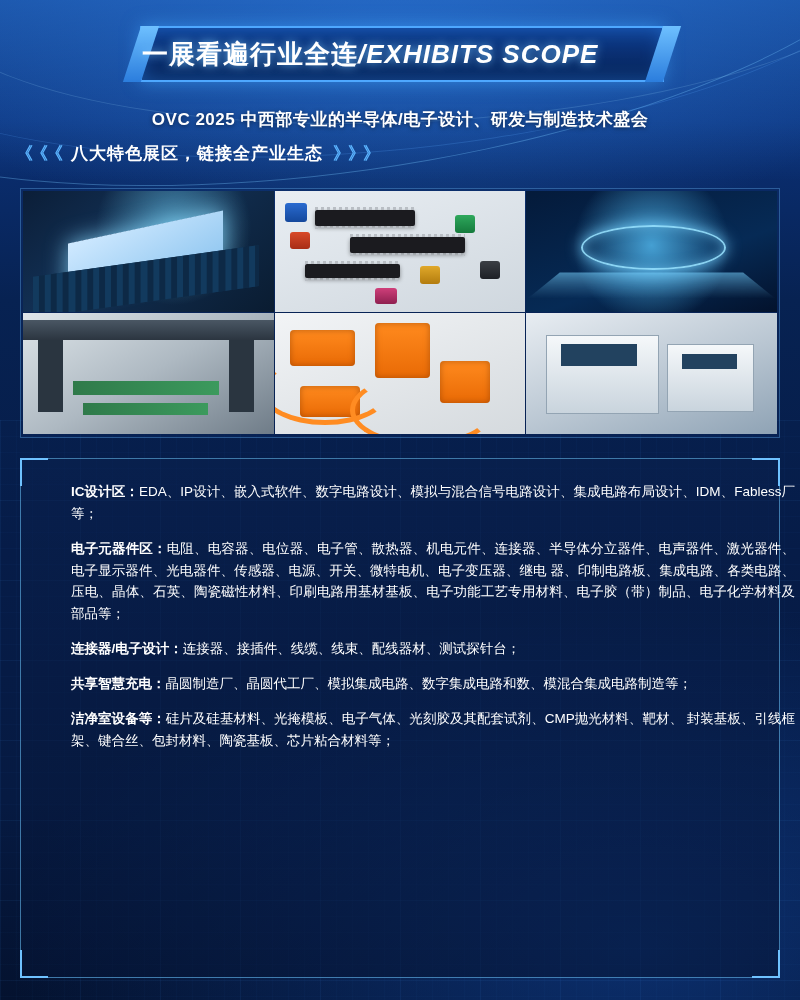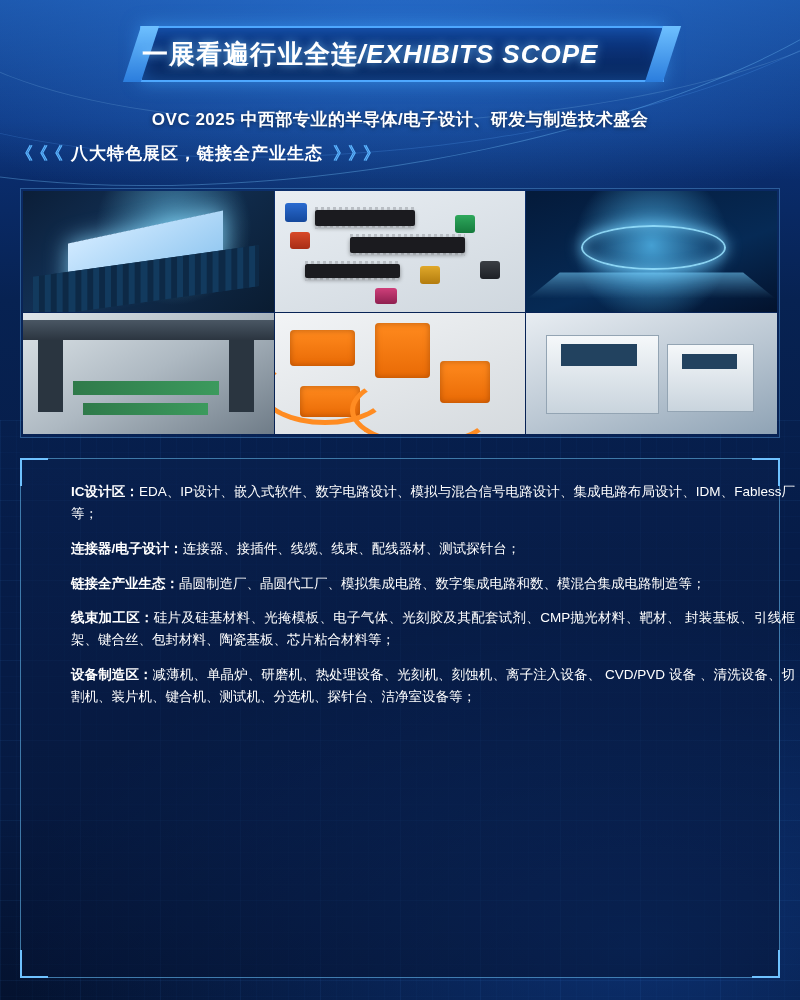--- a/index.html
+++ b/index.html
@@ -339,35 +339,35 @@
     <div class="corner c-tr"></div>
     <div class="corner c-bl"></div>
     <div class="corner c-br"></div>
 
     <div class="sections">
 
       <div class="section">
         <div class="txt"><span class="label">IC设计区：</span><span>EDA、IP设计、嵌入式软件、数字电路设计、模拟与混合信号电路设计、集成电路布局设计、IDM、Fabless厂等；</span></div>
       </div>
 
+      <div class="section">
+        <div class="txt"><span class="label">电子元器件区：</span><span>电阻、电容器、电位器、电子管、散热器、机电元件、连接器、半导体分立器件、电声器件、激光器件、电子显示器件、光电器件、传感器、电源、开关、微特电机、电子变压器、继电 器、印制电路板、集成电路、各类电路、压电、晶体、石英、陶瓷磁性材料、印刷电路用基材基板、电子功能工艺专用材料、电子胶（带）制品、电子化学材料及部品等；</span></div>
+      </div>
 
       <div class="section">
         <div class="txt"><span class="label">连接器/电子设计：</span><span>连接器、接插件、线缆、线束、配线器材、测试探针台；</span></div>
       </div>
 
       <div class="section">
-        <div class="txt"><span class="label">链接全产业生态：</span><span>晶圆制造厂、晶圆代工厂、模拟集成电路、数字集成电路和数、模混合集成电路制造等；</span></div>
-      </div>
-
-
-      <div class="section">
-        <div class="txt"><span class="label">线束加工区：</span><span>硅片及硅基材料、光掩模板、电子气体、光刻胶及其配套试剂、CMP抛光材料、靶材、 封装基板、引线框架、键合丝、包封材料、陶瓷基板、芯片粘合材料等；</span></div>
-      </div>
-
-      <div class="section">
-        <div class="txt"><span class="label">设备制造区：</span><span>减薄机、单晶炉、研磨机、热处理设备、光刻机、刻蚀机、离子注入设备、 CVD/PVD 设备 、清洗设备、切割机、装片机、键合机、测试机、分选机、探针台、洁净室设备等；</span></div>
-      </div>
+        <div class="txt"><span class="label">共享智慧充电：</span><span>晶圆制造厂、晶圆代工厂、模拟集成电路、数字集成电路和数、模混合集成电路制造等；</span></div>
+      </div>
+
+
+      <div class="section">
+        <div class="txt"><span class="label">洁净室设备等：</span><span>硅片及硅基材料、光掩模板、电子气体、光刻胶及其配套试剂、CMP抛光材料、靶材、 封装基板、引线框架、键合丝、包封材料、陶瓷基板、芯片粘合材料等；</span></div>
+      </div>
+
 
 
     </div>
   </div>
 
 </div>
 
 </body></html>

